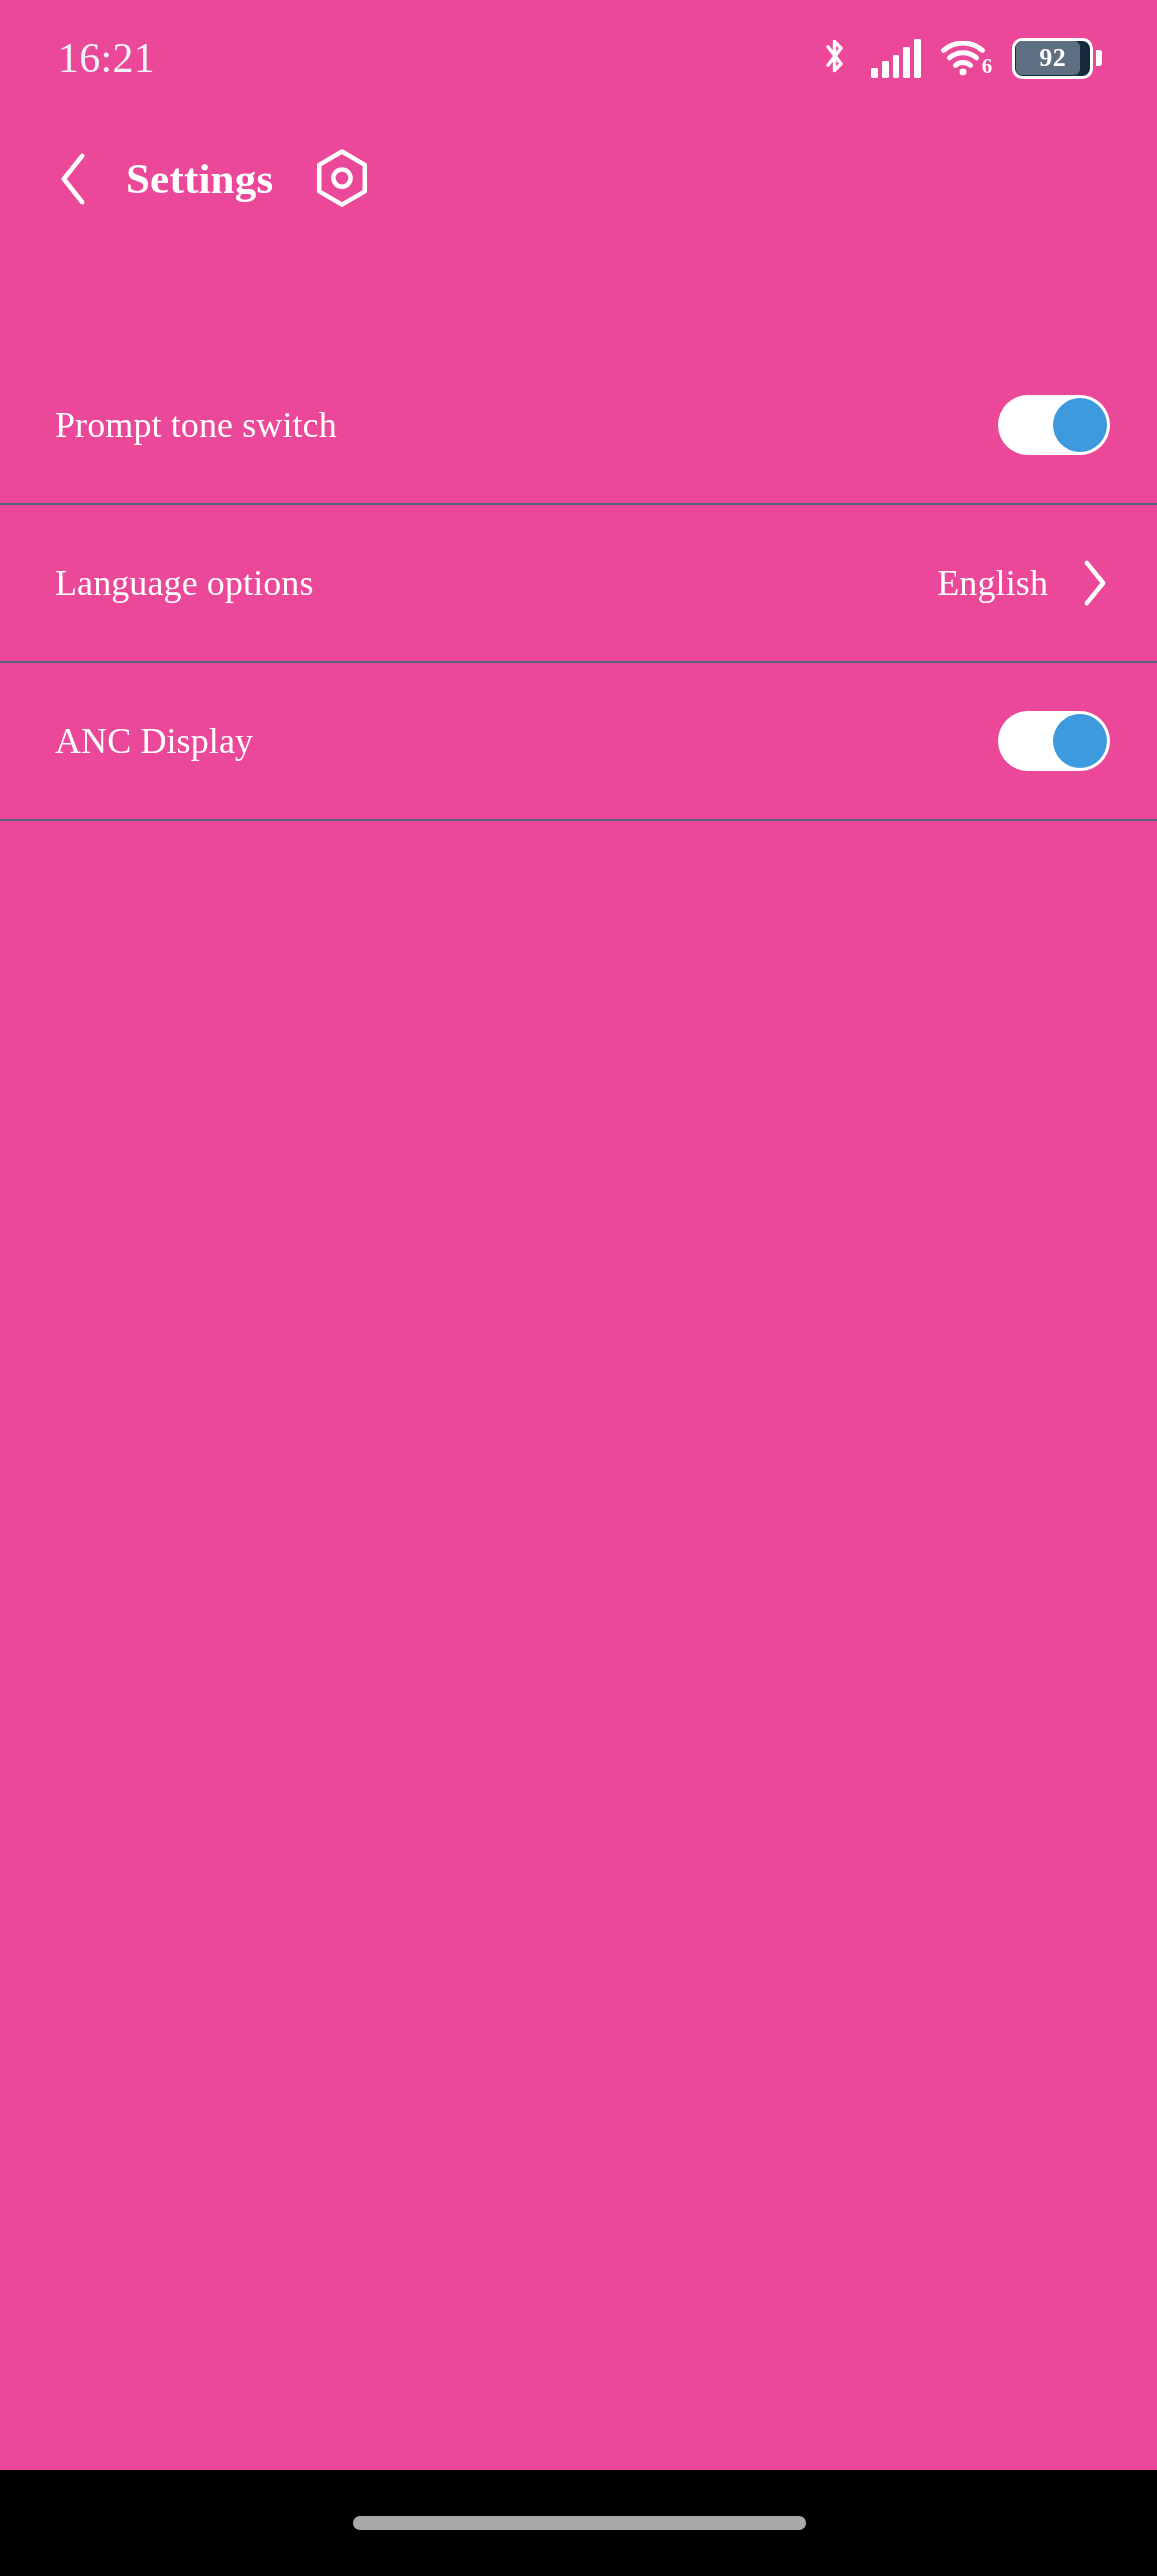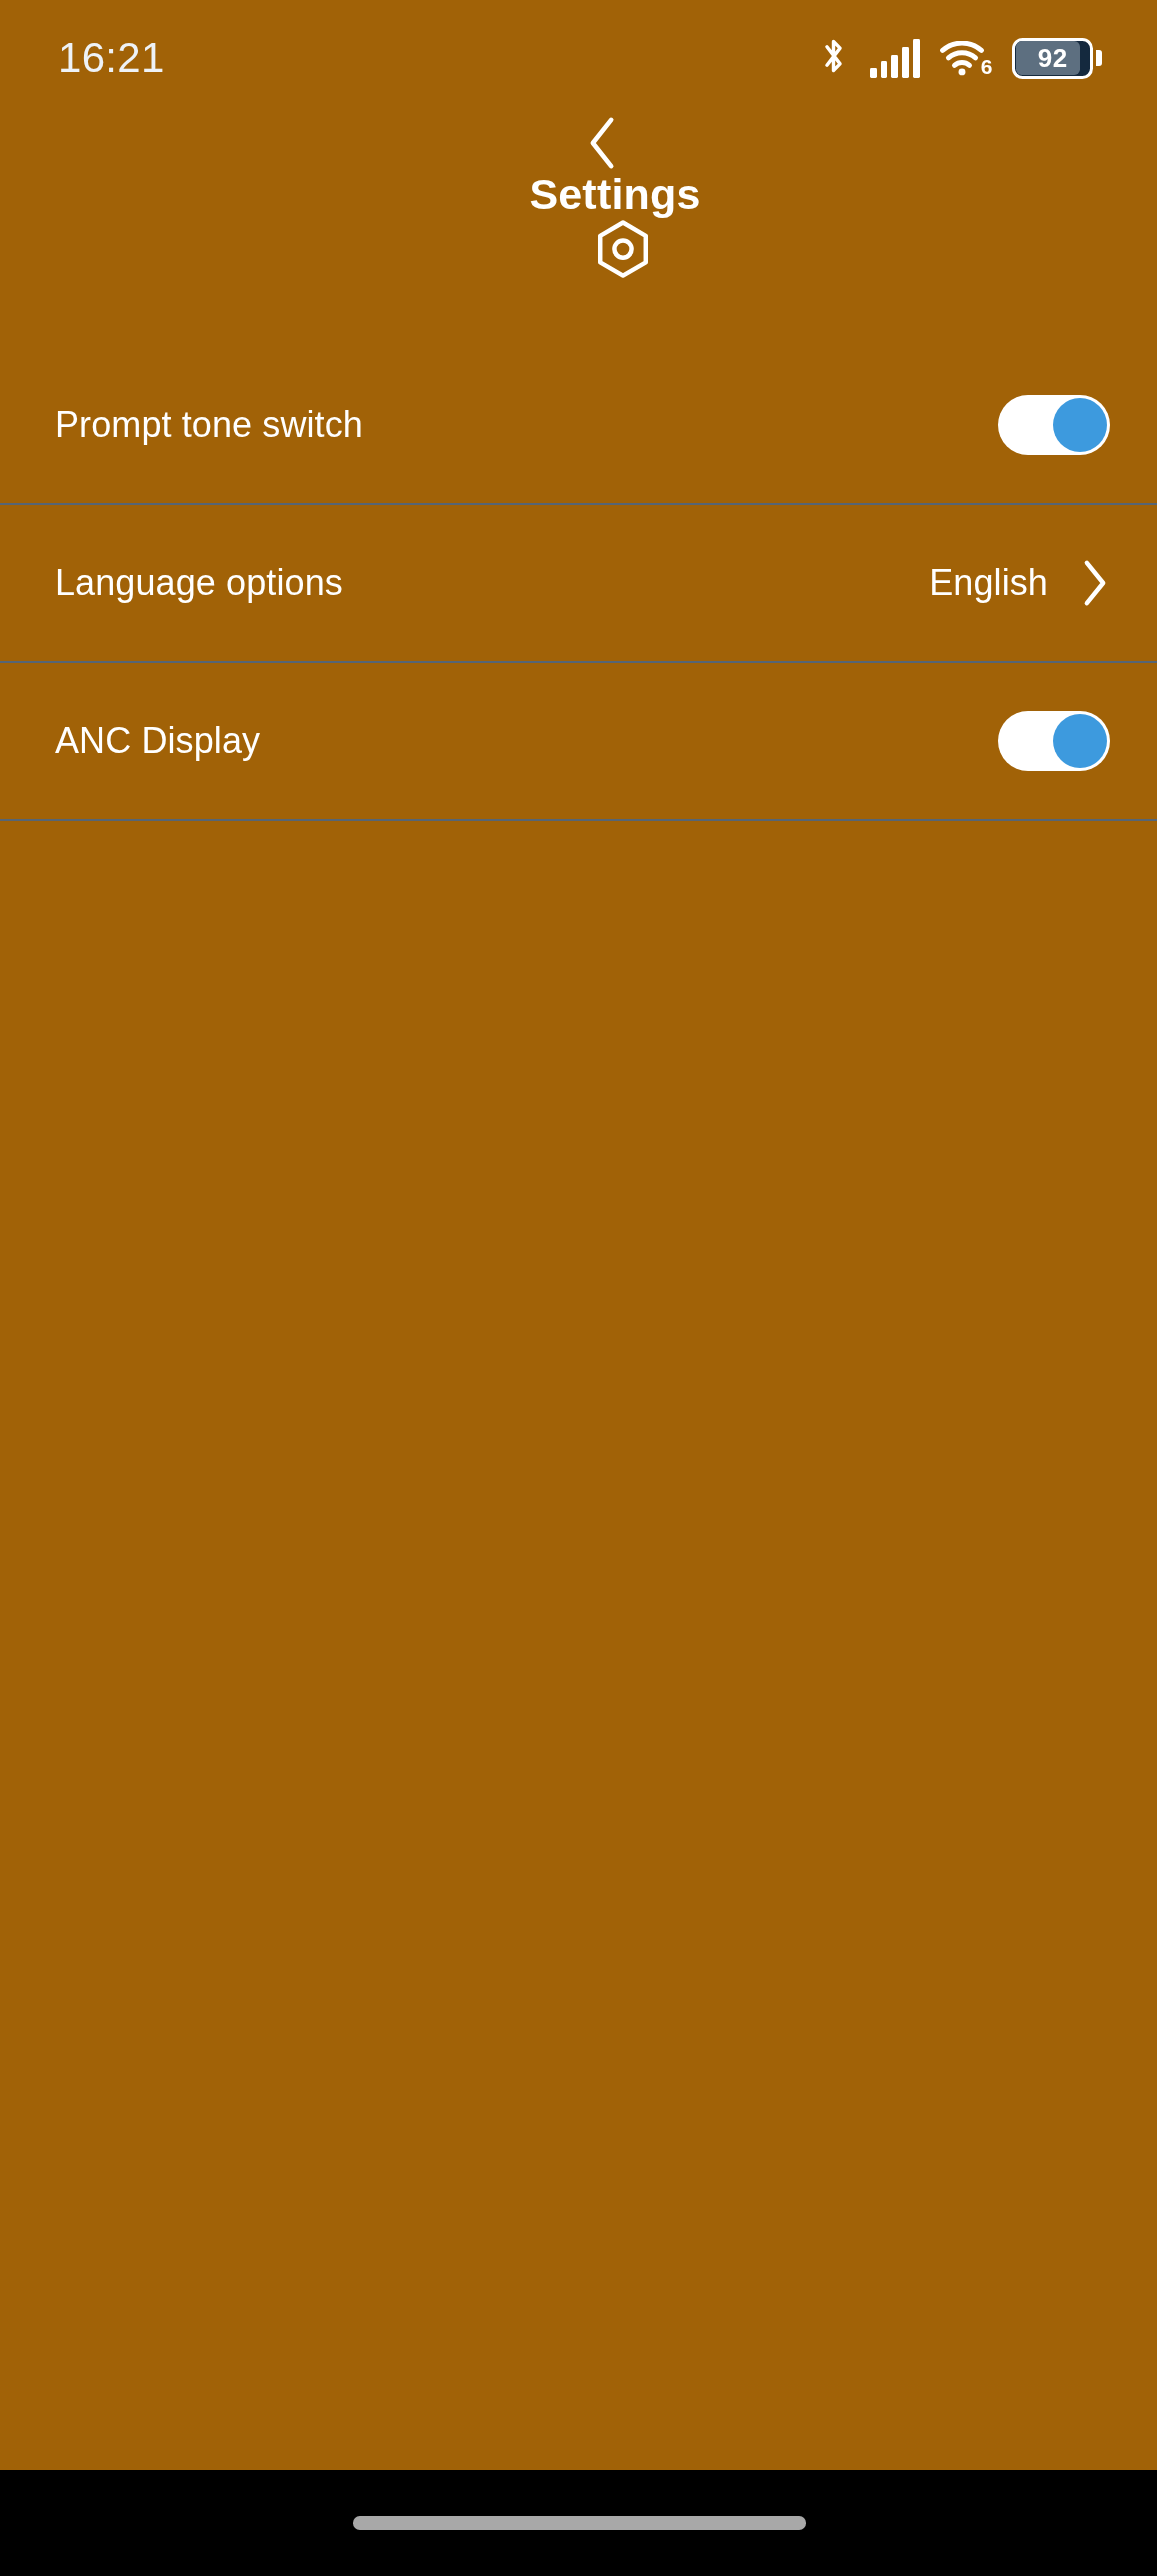--- a/index.html
+++ b/index.html
@@ -2,22 +2,23 @@
 <html><head>
 <meta charset="utf-8">
 <style>
   * { margin:0; padding:0; box-sizing:border-box; }
   html,body { background:#000; }
   body { font-family:"Liberation Sans", sans-serif; -webkit-font-smoothing:antialiased; }
 
   .phone {
     position:relative;
     width:1158px; height:2576px;
-    background:#a16207;
+    background:#ec4899;
     overflow:hidden;
+    font-family:Liberation Serif, serif;
   }
 
   
   .statusbar {
     position:absolute; top:0; left:0; right:0; height:116px;
     display:flex; align-items:center; justify-content:space-between;
     padding:0 56px 0 58px;
   }
   .clock { color:#eef2f6; font-size:42px; letter-spacing:0.3px; }
   .status-icons { display:flex; align-items:center; gap:20px; }
@@ -52,21 +53,21 @@
     color:#ffffff; font-size:26px; font-weight:700; letter-spacing:0.5px;
   }
   .battery-cap {
     width:5.8px; height:15.4px; background:#ffffff;
     border-radius:0 2.9px 2.9px 0; margin-left:2.9px;
   }
 
   
   .header {
     position:absolute; top:116px; left:0; right:0; height:125px;
-    display:flex; align-items:center; padding-left:46px;flex-direction:column;
+    display:flex; align-items:center; padding-left:46px;
   }
   .back-btn {
     width:54px; height:54px; display:flex; align-items:center; justify-content:center;
     cursor:pointer;
   }
   .page-title {
     color:#ffffff; font-size:43px; font-weight:700;
     margin-left:26px; letter-spacing:0.2px;
   }
   .hex-icon { margin-left:41px; display:flex; align-items:center; cursor:pointer; }

